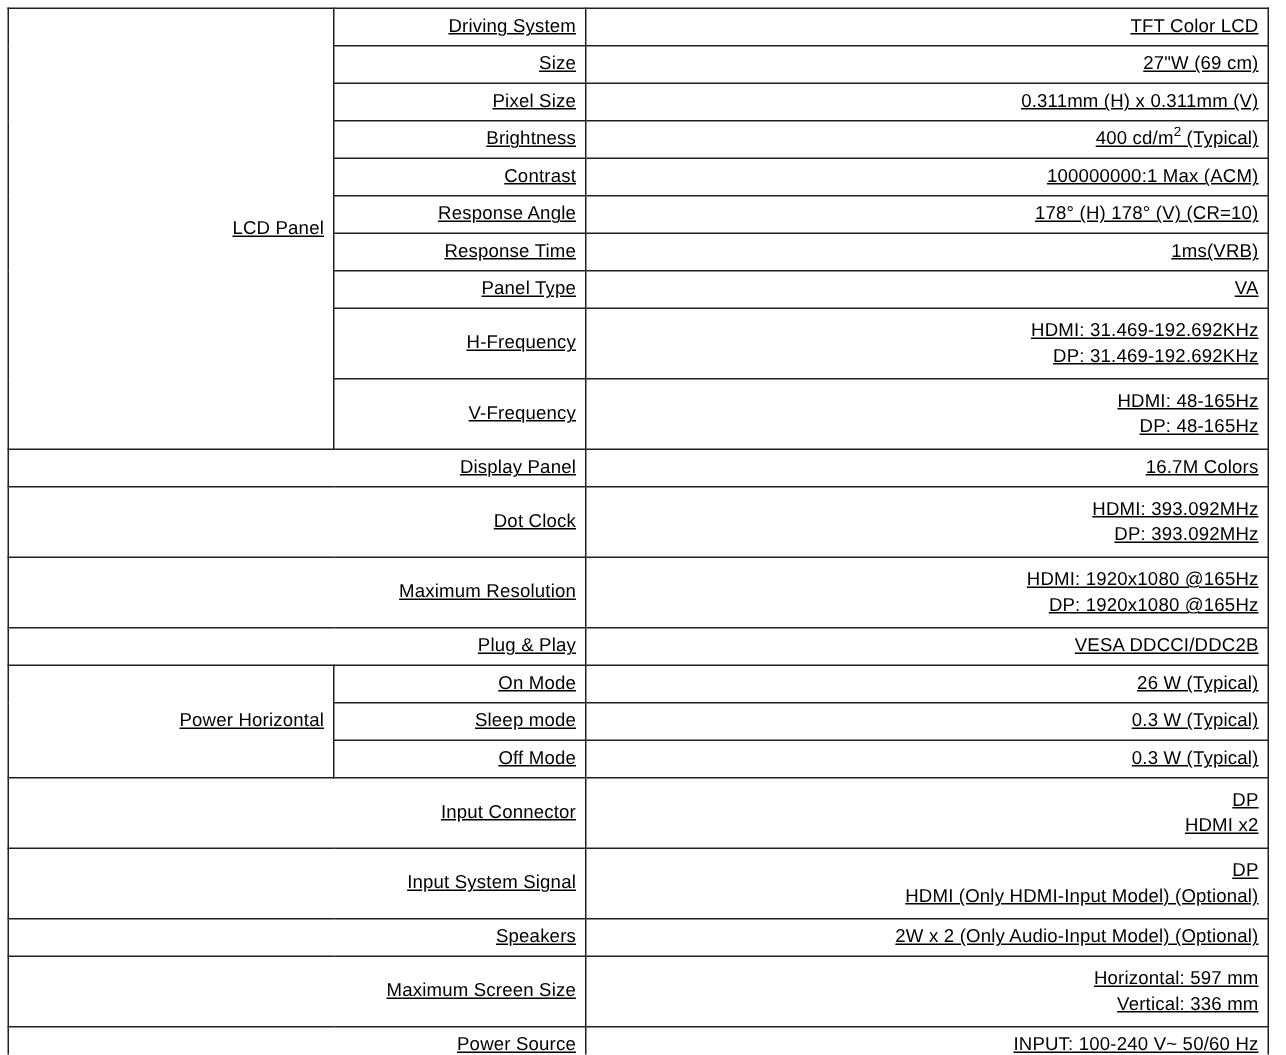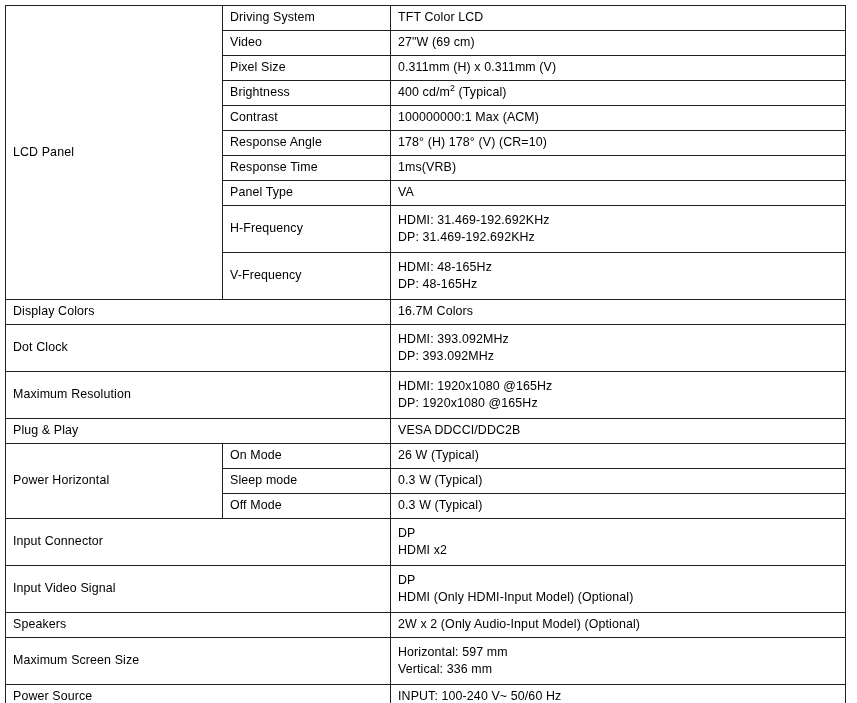--- a/index.html
+++ b/index.html
@@ -22,23 +22,24 @@
     border-collapse: collapse;
     table-layout: fixed;
     width: 840px;
     font-size: 12.4px;
     line-height: 1.38;
   }
   table.spec td {
     border: 1px solid #231f20;
     padding: 2px 6px 2px 7px;
     vertical-align: middle;
-    text-align: left;
+    text-align: right;
     white-space: pre-line;
     letter-spacing: 0.01em;
+    text-decoration: underline;
   }
   
   col.c1 { width: 217px; }
   col.c2 { width: 168px; }
   col.c3 { width: 455px; }
 
   
   tr.r1 td { height: 20px; }
   tr.r2 td { height: 42px; }
 
@@ -55,21 +56,21 @@
         <col class="c3">
     </colgroup>
     <tbody>
 
       <tr class="r1">
         <td rowspan="10">LCD Panel</td>
         <td>Driving System</td>
         <td>TFT Color LCD</td>
       </tr>
       <tr class="r1">
-        <td>Video</td>
+        <td>Size</td>
         <td>27"W (69 cm)</td>
       </tr>
       <tr class="r1">
         <td>Pixel Size</td>
         <td>0.311mm (H) x 0.311mm (V)</td>
       </tr>
       <tr class="r1">
         <td>Brightness</td>
         <td><span>400 cd/m</span><span class="sup">2</span><span> (Typical)</span></td>
       </tr>
@@ -94,21 +95,21 @@
         <td>HDMI: 31.469-192.692KHz
 DP: 31.469-192.692KHz</td>
       </tr>
       <tr class="r2">
         <td>V-Frequency</td>
         <td>HDMI: 48-165Hz
 DP: 48-165Hz</td>
       </tr>
 
       <tr class="r1">
-        <td colspan="2">Display Colors</td>
+        <td colspan="2">Display Panel</td>
         <td>16.7M Colors</td>
       </tr>
       <tr class="r2">
         <td colspan="2">Dot Clock</td>
         <td>HDMI: 393.092MHz
 DP: 393.092MHz</td>
       </tr>
       <tr class="r2">
         <td colspan="2">Maximum Resolution</td>
         <td>HDMI: 1920x1080 @165Hz
@@ -132,21 +133,21 @@
         <td>Off Mode</td>
         <td>0.3 W (Typical)</td>
       </tr>
 
       <tr class="r2">
         <td colspan="2">Input Connector</td>
         <td>DP
 HDMI x2</td>
       </tr>
       <tr class="r2">
-        <td colspan="2">Input Video Signal</td>
+        <td colspan="2">Input System Signal</td>
         <td>DP
 HDMI (Only HDMI-Input Model) (Optional)</td>
       </tr>
       <tr class="r1">
         <td colspan="2">Speakers</td>
         <td>2W x 2 (Only Audio-Input Model) (Optional)</td>
       </tr>
       <tr class="r2">
         <td colspan="2">Maximum Screen Size</td>
         <td>Horizontal: 597 mm

